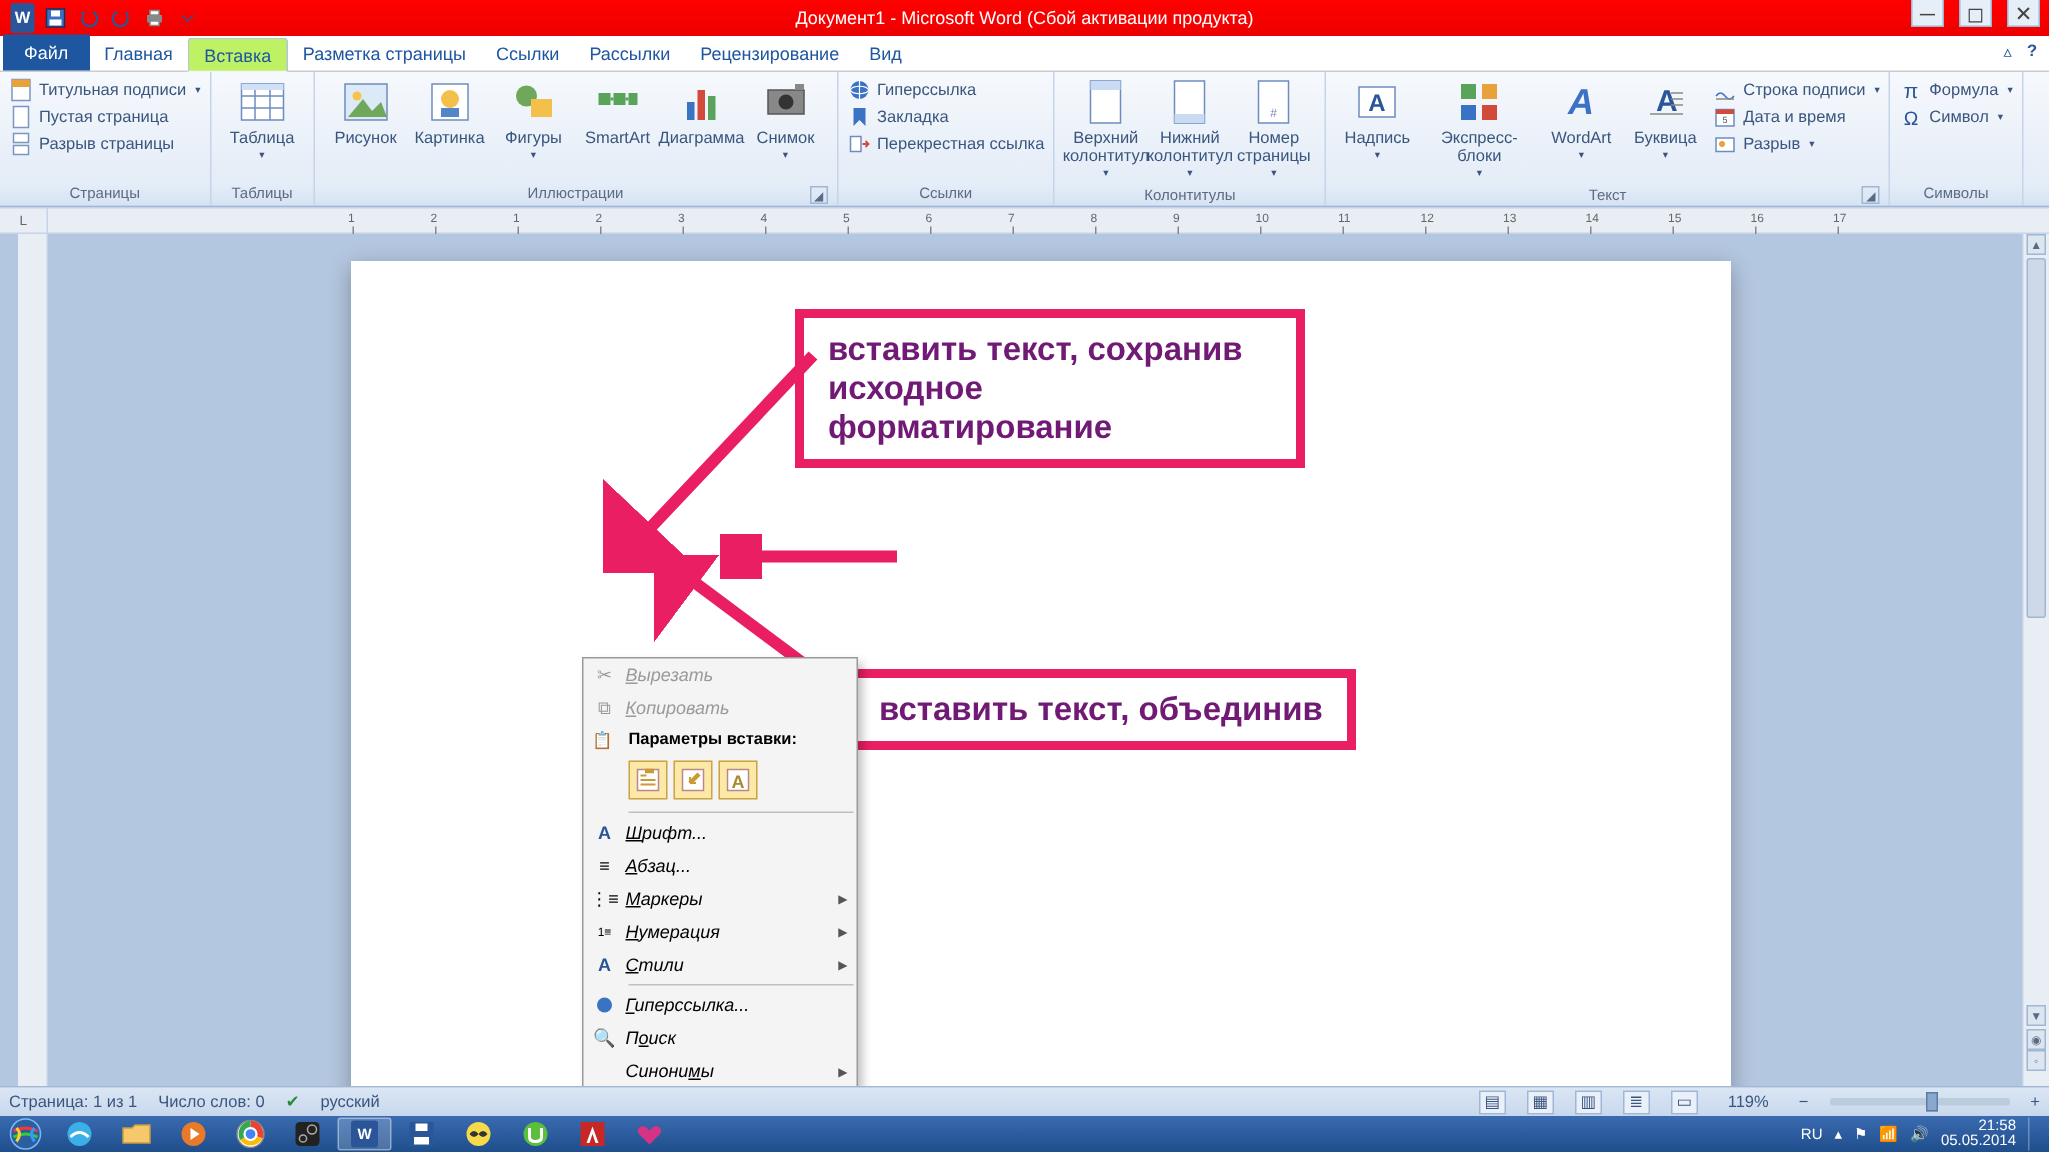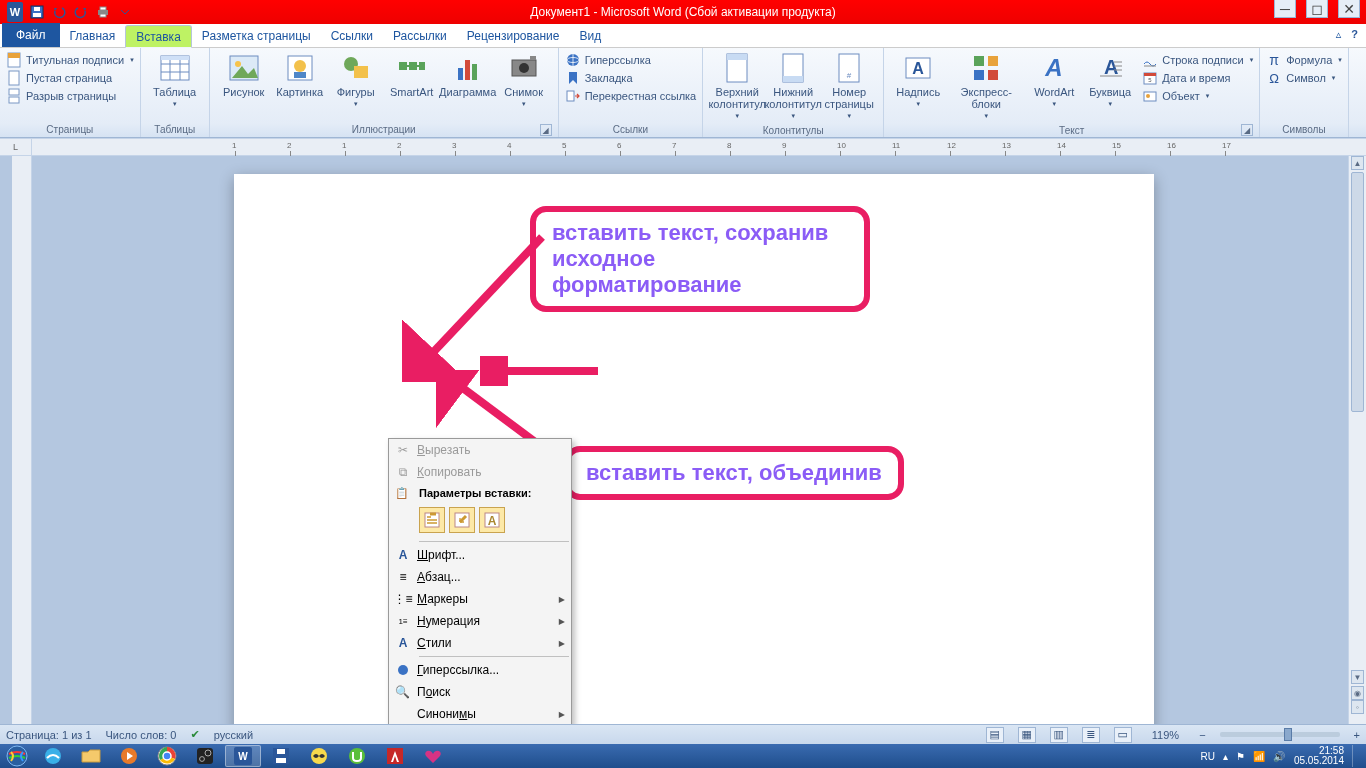--- a/index.html
+++ b/index.html
@@ -31,29 +31,29 @@
 .workspace{position:absolute;top:156px;left:0;right:0;bottom:44px;background:#b4c7e0;display:flex;}
 .ruler-v{width:20px;background:#e9eef5;border-right:1px solid #c5d4e8;margin-left:12px;}
 .doc-area{flex:1;position:relative;overflow:hidden;}
 .scrollbar-v{width:18px;background:#e9eef5;border-left:1px solid #c5d4e8;position:relative;}
 .scroll-thumb{position:absolute;left:2px;right:2px;top:16px;height:240px;background:#cdd9e8;border:1px solid #9fb6d4;border-radius:2px;}
 .scroll-arrow{position:absolute;left:2px;right:2px;height:14px;background:#dde6f0;border:1px solid #9fb6d4;display:flex;align-items:center;justify-content:center;font-size:8px;color:#5a6b84;}
 .page{position:absolute;left:202px;top:18px;width:920px;height:560px;background:#fff;box-shadow:0 4px 14px rgba(0,0,0,.3);}
 .context-menu{position:absolute;left:356px;top:282px;width:184px;background:#f4f4f4;border:1px solid #9a9a9a;box-shadow:3px 3px 6px rgba(0,0,0,.25);font-size:12px;z-index:10;}
 .cm-row{height:22px;display:flex;align-items:center;padding-right:10px;position:relative;}
 .cm-icon{width:28px;display:flex;justify-content:center;align-items:center;}
-.cm-label{flex:1;}
+.cm-label{flex:1;font-style:italic;}
 .cm-label u{text-decoration:underline;}
 .cm-sep{height:1px;background:#c0c0c0;margin:2px 2px 2px 30px;}
 .cm-disabled{color:#9a9a9a;}
 .cm-header{font-weight:bold;font-size:11px;height:20px;display:flex;align-items:center;padding-left:30px;}
 .paste-options{display:flex;gap:4px;padding:4px 4px 6px 30px;}
 .paste-opt{width:26px;height:26px;border:1px solid #c9a34f;background:#fde9a7;display:flex;align-items:center;justify-content:center;}
 .cm-arrow{position:absolute;right:6px;font-size:8px;color:#555;}
-.callout{position:absolute;border:6px solid #e91e63;border-radius:16px;background:#fff;padding:8px 16px;color:#8b5cf6;font-size:22px;font-weight:bold;line-height:26px;z-index:5;}
+.callout{position:absolute;border:6px solid #e91e63;border-radius:0;background:#fff;padding:8px 16px;color:#701a75;font-size:22px;font-weight:bold;line-height:26px;z-index:5;}
 .statusbar{position:absolute;left:0;right:0;bottom:24px;height:20px;background:linear-gradient(#dae6f4,#c8d8ec);border-top:1px solid #9fb6d4;display:flex;align-items:center;font-size:11px;color:#3a567f;padding:0 6px;gap:14px;}
 .statusbar .spacer{flex:1;}
 .zoom-slider{width:120px;height:5px;background:#bcd;position:relative;border-radius:2px;}
 .zoom-slider .zthumb{position:absolute;width:8px;height:13px;background:#8aa8cc;top:-4px;left:64px;border:1px solid #5a7ca8;}
 .view-btn{width:18px;height:16px;border:1px solid #9fb6d4;display:flex;align-items:center;justify-content:center;background:#e9f0f9;}
 .taskbar{position:absolute;left:0;right:0;bottom:0;height:24px;background:linear-gradient(#3a6bb0,#1f4e8c);display:flex;align-items:center;}
 .start-orb{width:34px;height:24px;display:flex;align-items:center;justify-content:center;}
 .task-icon{width:36px;height:22px;margin:0 1px;display:flex;align-items:center;justify-content:center;border-radius:2px;}
 .tray{margin-left:auto;display:flex;align-items:center;gap:8px;color:#fff;padding-right:6px;font-size:10px;}
 .tray .clock{text-align:right;line-height:10px;}
@@ -391,21 +391,21 @@
             </span>
             <span>Дата и время</span>
           </div>
         <div class="small-item">
             <span class="sic">
               <svg width="16" height="16">
                 <rect x="2" y="4" width="12" height="9" fill="#fff" stroke="#6d8cc0"></rect>
                 <circle cx="6" cy="8" r="2" fill="#e8a23b"></circle>
               </svg>
             </span>
-            <span>Объект</span>
+            <span>Разрыв</span>
             <span style="margin-left:2px;font-size:7px">▾</span>
           </div>
       </div>
     </div>
     <div class="group-label">
         <span>Текст</span>
         <span class="dlauncher">◢</span>
       </div>
   </div>
 

